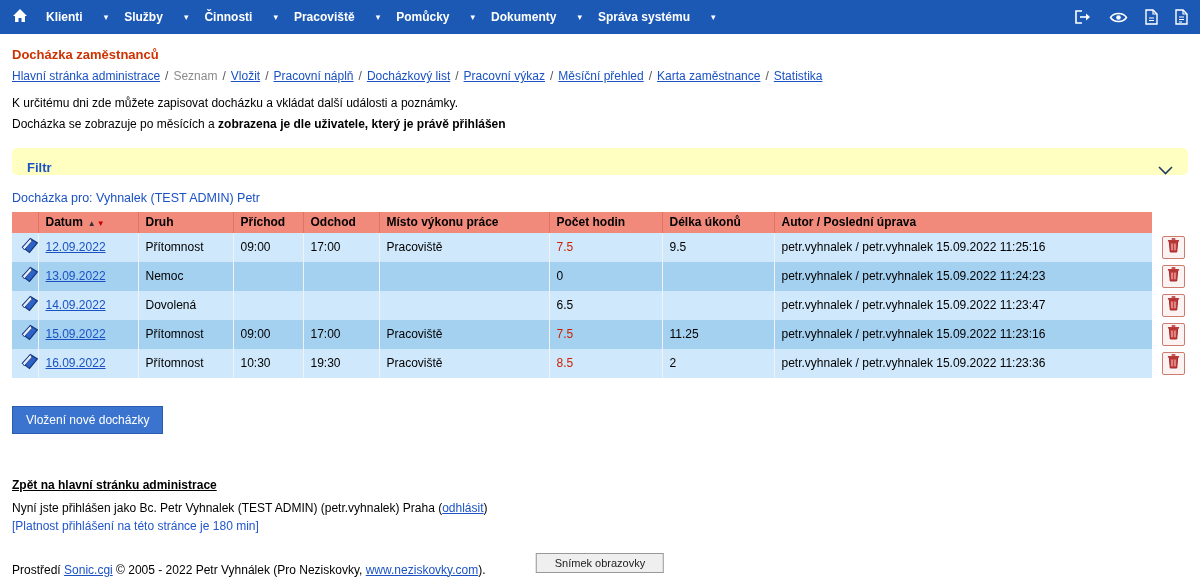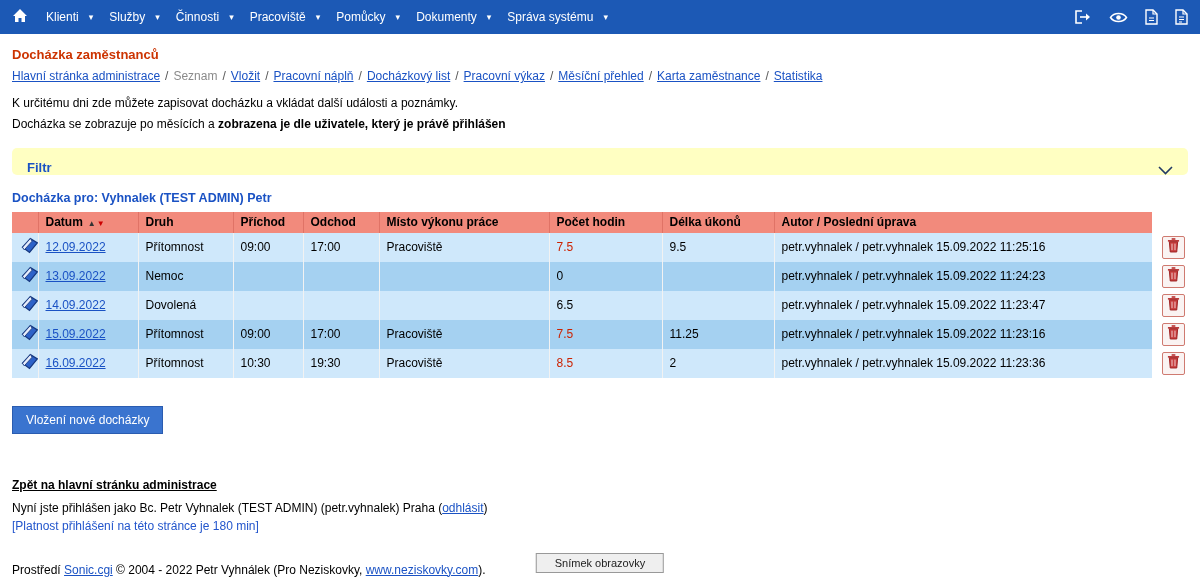--- a/index.html
+++ b/index.html
@@ -13,22 +13,22 @@
   a { text-decoration:underline; cursor:pointer; }
   a.blue { color:#1a52c4; }
 
   
   .navbar {
     height:34px; background:#1c59b5;
     display:flex; align-items:center; padding:0 12px;
   }
   .nav-home { margin-right:12px; display:flex; align-items:center; cursor:pointer; }
   .nav-item {
-    color:#fff; font-weight:normal; font-size:12px;
-    padding:0 10px 0 6px; display:flex; align-items:center; gap:10px; cursor:pointer;
+    color:#fff; font-weight:bold; font-size:12px;
+    padding:0 10px 0 6px; display:flex; align-items:center; gap:21px; cursor:pointer;
     white-space:nowrap;
   }
   .caret { font-size:9px; line-height:1; }
   .nav-right { margin-left:auto; display:flex; gap:17px; align-items:center; }
   .nav-icon { display:flex; cursor:pointer; }
 
   
   .page-title { color:#cc3300; font-weight:bold; font-size:13px; margin:13px 12px 7px; }
   .breadcrumb { margin:2px 12px 12px; font-size:12px; }
   .breadcrumb a { color:#1a52c4; }
@@ -37,21 +37,21 @@
   .intro { margin:4px 12px; line-height:1.4; }
 
   
   .filter-bar {
     margin:15px 12px; background:#ffffc2; border-radius:5px;
     height:27px; display:flex; align-items:flex-end; padding:0 15px; cursor:pointer;
   }
   .filter-label { color:#1a52c4; font-weight:bold; font-size:13px; }
   .filter-chevron { margin-left:auto; display:flex; }
 
-  .section-title { color:#1a52c4; font-weight:bold; font-size:12.5px; margin:16px 12px 7px; }
+  .section-title { color:#1a52c4; font-weight:normal; font-size:12.5px; margin:16px 12px 7px; }
 
   
   .attendance { display:flex; margin:2px 12px 0; gap:10px; align-items:flex-start; }
   table.att { border-collapse:collapse; width:1140px; table-layout:fixed; }
   table.att th {
     background:#f28a7c; font-size:12px; font-weight:bold; text-align:left;
     padding:3px 7px; height:21px; border-right:1px solid #e07366;
   }
   table.att th:last-child { border-right:none; }
   table.att td {
@@ -349,19 +349,19 @@
   </div>
 </div>
 
 <button class="insert-btn">Vložení nové docházky</button>
 
 
 <div class="footer">
   <div><a class="back-link">Zpět na hlavní stránku administrace</a></div>
   <div class="login-line"><span>Nyní jste přihlášen jako Bc. Petr Vyhnalek (TEST ADMIN) (petr.vyhnalek)  Praha (</span><a class="blue">odhlásit</a><span>)</span></div>
   <div class="validity">[Platnost přihlášení na této stránce je 180 min]</div>
-  <div class="env-line"><span>Prostředí </span><a class="blue">Sonic.cgi</a><span> © 2004 - 2022 Petr Vyhnálek (Pro Neziskovky, </span><a class="blue">www.neziskovky.com</a><span>).</span></div>
+  <div class="env-line"><span>Prostředí </span><a class="blue">Sonic.cgi</a><span> © 2005 - 2022 Petr Vyhnálek (Pro Neziskovky, </span><a class="blue">www.neziskovky.com</a><span>).</span></div>
 </div>
 
 <div class="tooltip">Snímek obrazovky</div>
 
 
 
 
 </body></html>

